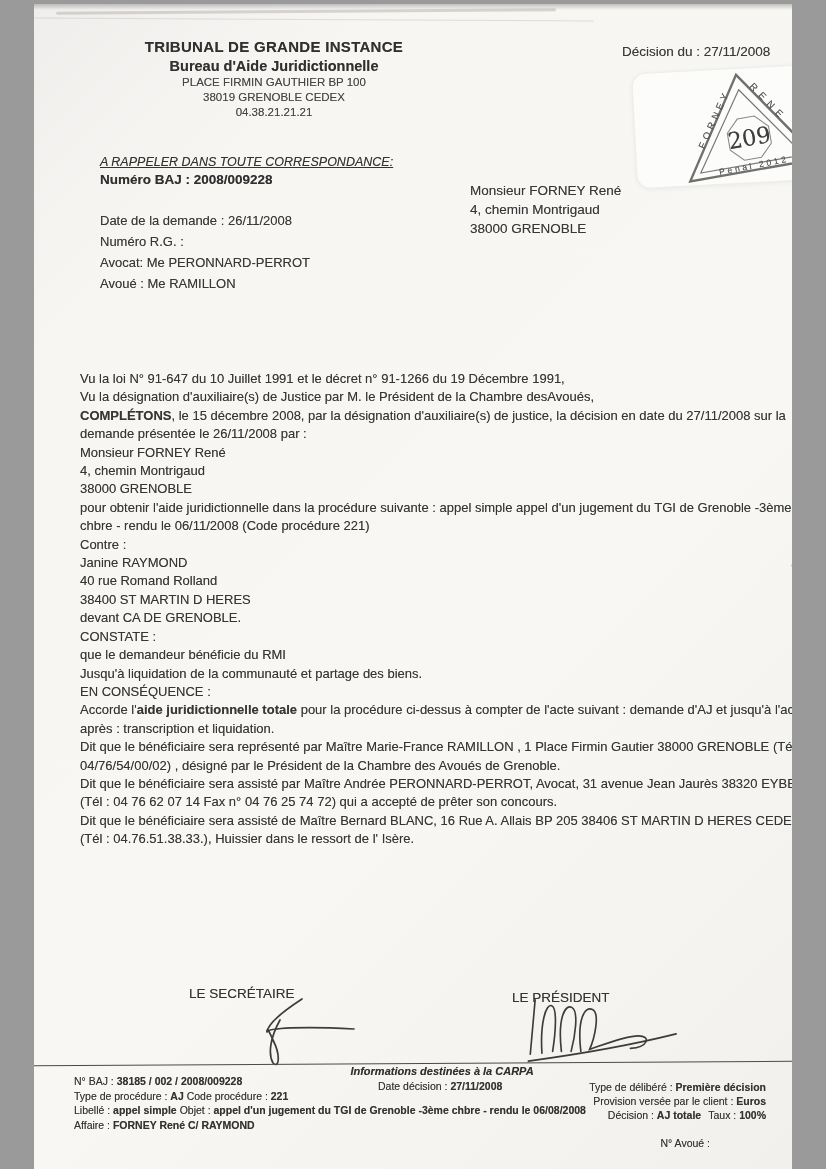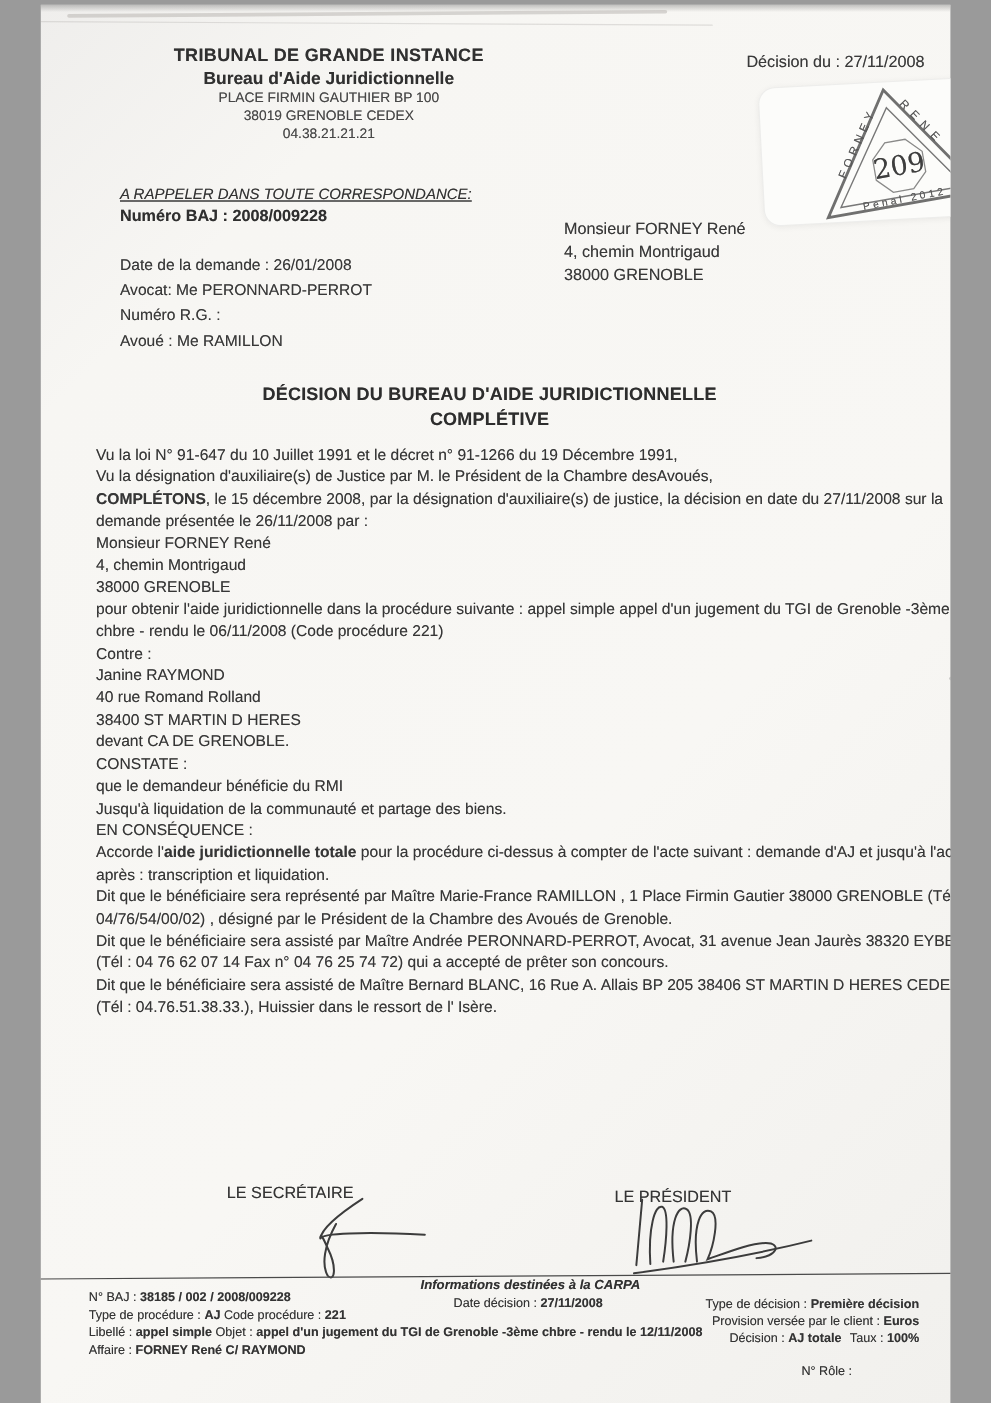--- a/index.html
+++ b/index.html
@@ -105,30 +105,26 @@
   <div class="notice">A RAPPELER DANS TOUTE CORRESPONDANCE:</div>
   <div class="numero-baj">Numéro BAJ : 2008/009228</div>
 
   <div class="addressee">
     <div>Monsieur FORNEY René</div>
     <div>4, chemin Montrigaud</div>
     <div>38000 GRENOBLE</div>
   </div>
 
   <div class="case-info">
-    <div>Date de la demande : 26/01/2008</div>
+    <div>Date de la demande : 26/11/2008</div>
+    <div>Numéro R.G. :</div>
     <div>Avocat: Me PERONNARD-PERROT</div>
-    <div>Numéro R.G. :</div>
     <div>Avoué : Me RAMILLON</div>
   </div>
 
-  <div class="doc-title">
-    <div>DÉCISION DU BUREAU D'AIDE JURIDICTIONNELLE</div>
-    <div>COMPLÉTIVE</div>
-  </div>
 
   <div class="body-text">
     <p>Vu la loi N° 91-647 du 10 Juillet 1991 et le décret n° 91-1266 du 19 Décembre 1991,</p>
     <p>Vu la désignation d'auxiliaire(s) de Justice par M. le Président de la Chambre desAvoués,</p>
     <p><span class="b">COMPLÉTONS</span><span>, le 15 décembre 2008, par la désignation d'auxiliaire(s) de justice, la décision en date du 27/11/2008 sur la demande présentée le 26/11/2008 par :</span></p>
     <p class="ind68">Monsieur FORNEY René</p>
     <p class="ind68">4, chemin Montrigaud</p>
     <p class="ind68">38000 GRENOBLE</p>
     <p>pour obtenir l'aide juridictionnelle dans la procédure suivante :  appel simple appel d'un jugement du TGI de Grenoble -3ème chbre - rendu le 06/11/2008 (Code procédure 221)</p>
     <p class="ind21 mt14">Contre :</p>
@@ -160,25 +156,25 @@
     <path d="M 6 69 C 50 63, 110 53, 158 41"></path>
   </svg>
 
   <div class="footer-rule"></div>
   <div class="carpa-title">Informations destinées à la CARPA</div>
   <div class="date-decision footer"><span>Date décision : </span><span class="b">27/11/2008</span></div>
 
   <div class="footer-left footer">
     <div><span>N° BAJ : </span><span class="b">38185 / 002 / 2008/009228</span></div>
     <div><span>Type de procédure : </span><span class="b">AJ</span><span> Code procédure : </span><span class="b">221</span></div>
-    <div><span>Libellé : </span><span class="b">appel simple</span><span> Objet : </span><span class="b">appel d'un jugement du TGI de Grenoble -3ème chbre - rendu le 12/11/2008</span></div>
+    <div><span>Libellé : </span><span class="b">appel simple</span><span> Objet : </span><span class="b">appel d'un jugement du TGI de Grenoble -3ème chbre - rendu le 06/08/2008</span></div>
     <div><span>Affaire : </span><span class="b">FORNEY René C/ RAYMOND</span></div>
   </div>
 
   <div class="footer-right footer">
-    <div><span>Type de décision : </span><span class="b">Première décision</span></div>
+    <div><span>Type de délibéré : </span><span class="b">Première décision</span></div>
     <div><span>Provision versée par le client : </span><span class="b">Euros</span></div>
     <div><span>Décision : </span><span class="b">AJ totale</span><span class="taux">Taux : </span><span class="b">100%</span></div>
-    <div class="n-role">N° Rôle :</div>
+    <div class="n-role">N° Avoué :</div>
   </div>
 
   <div class="edge-line"></div>
 </div>
 
 </body></html>

